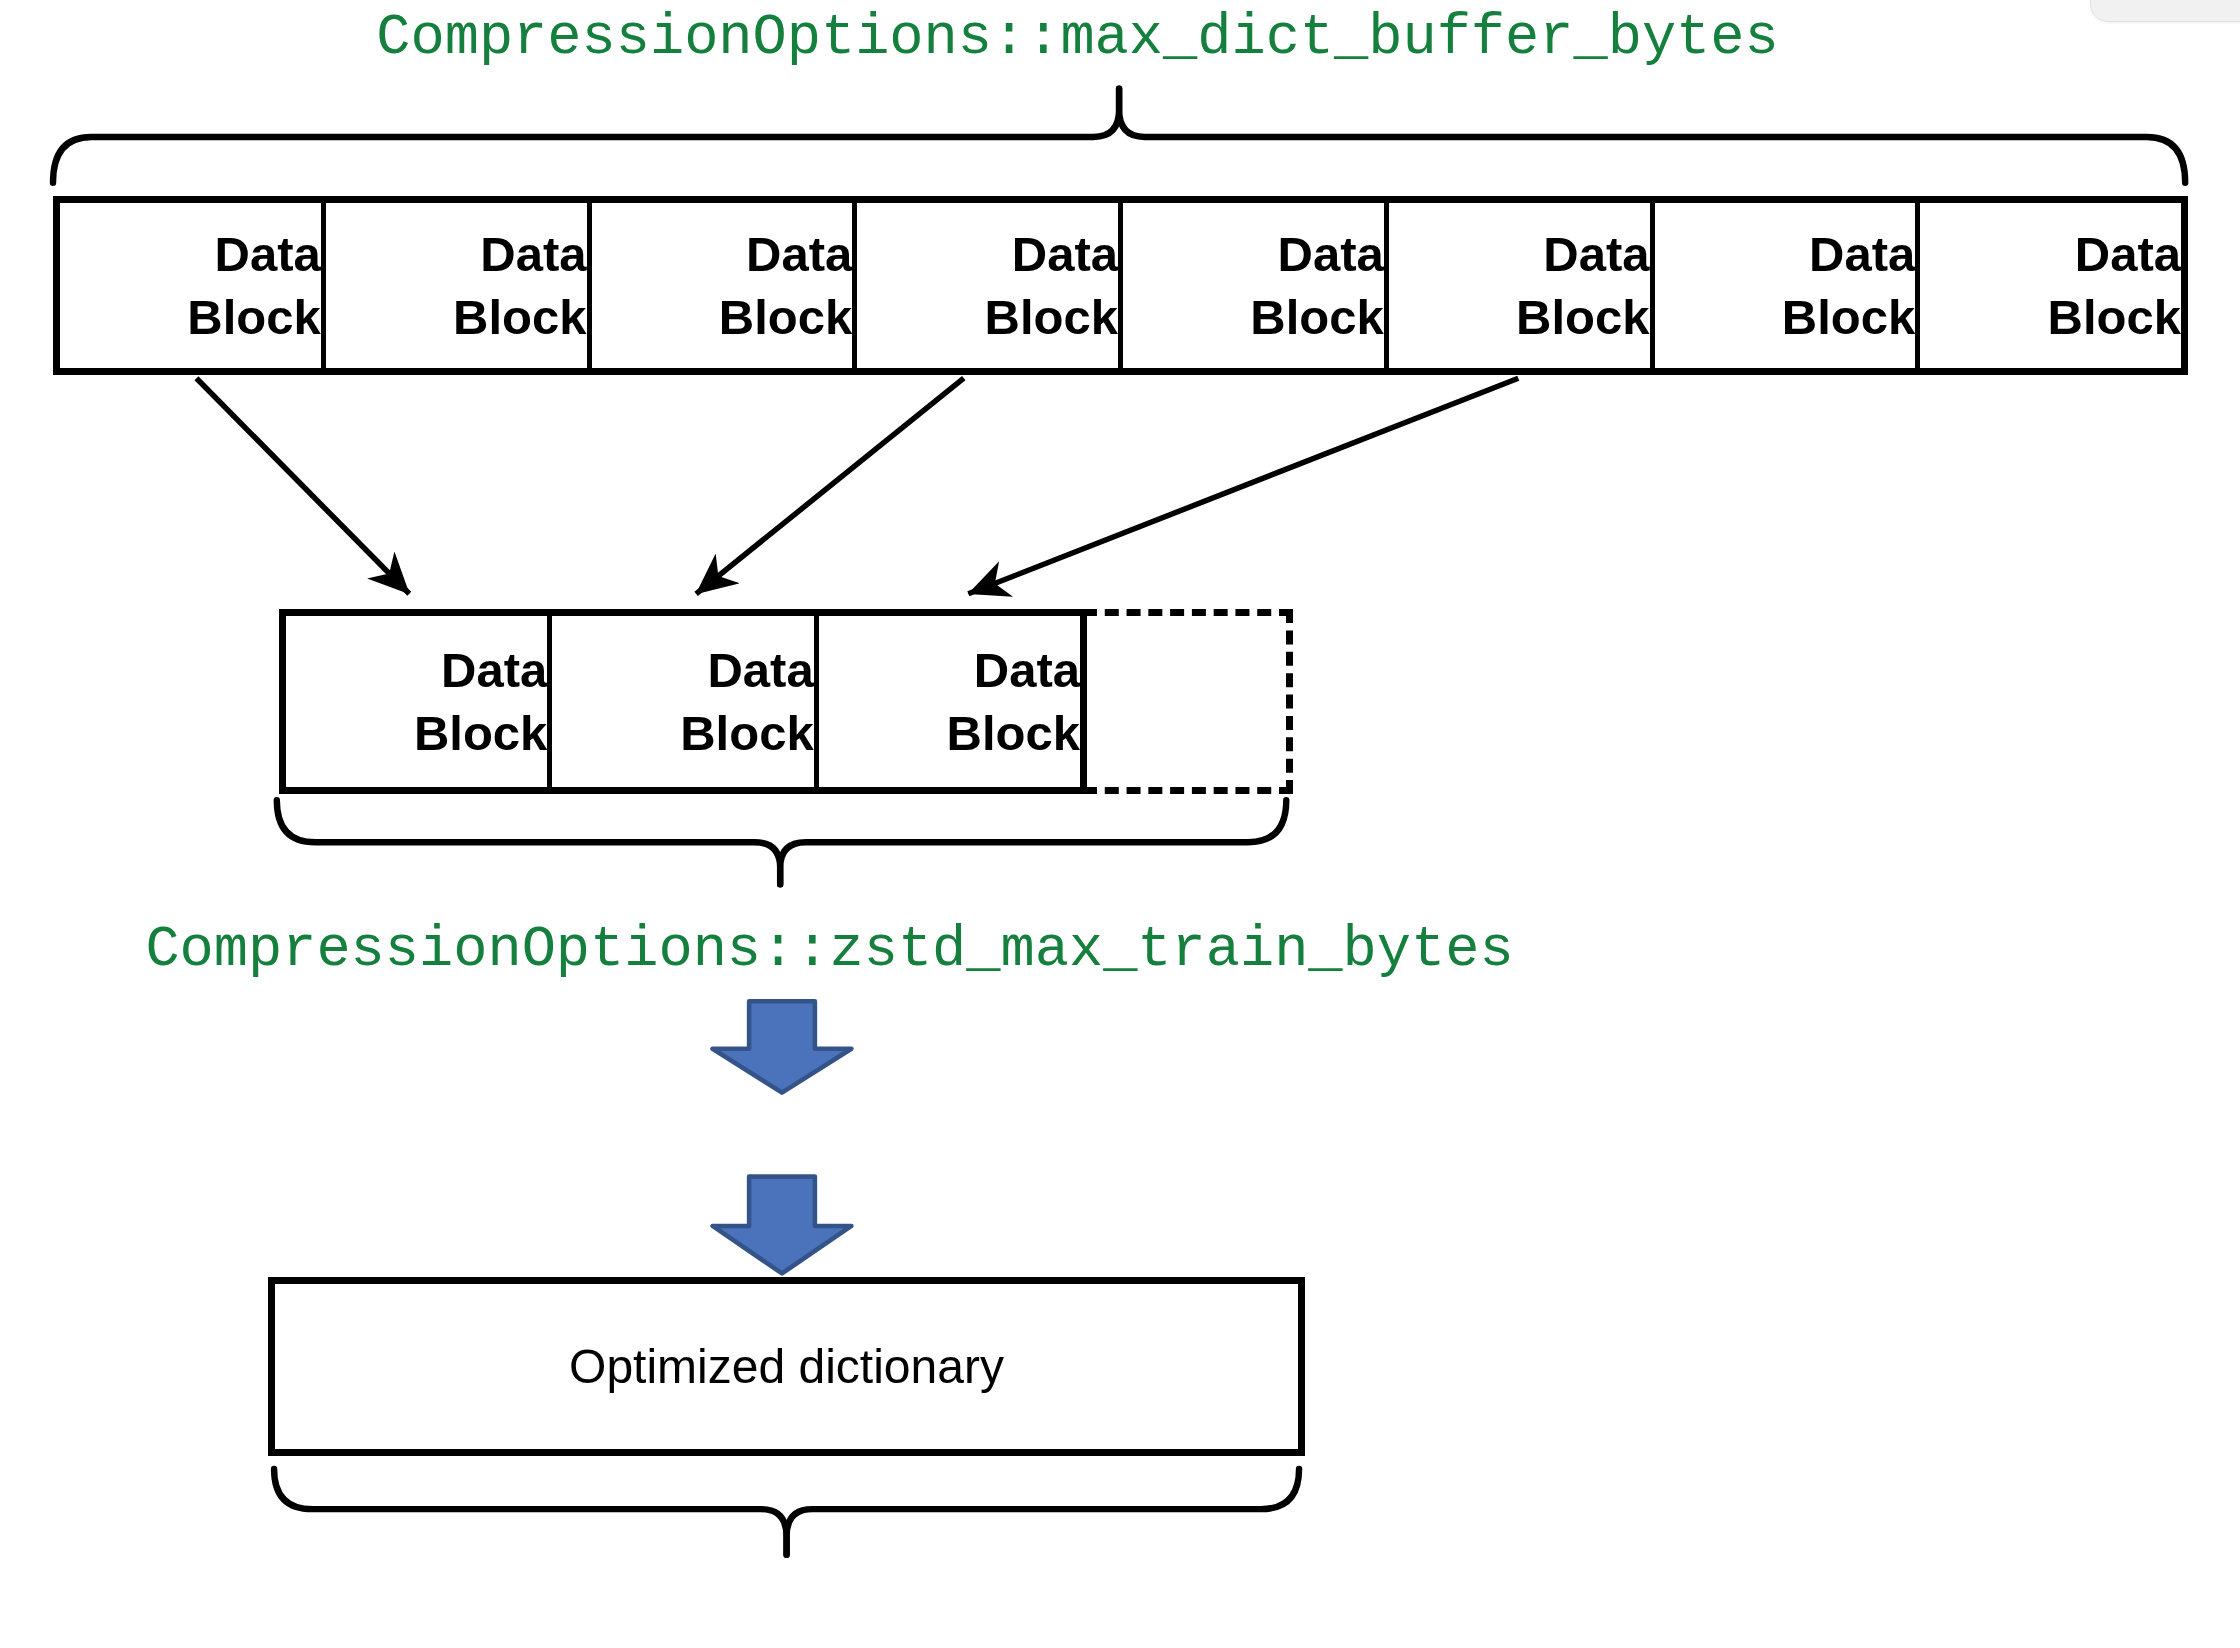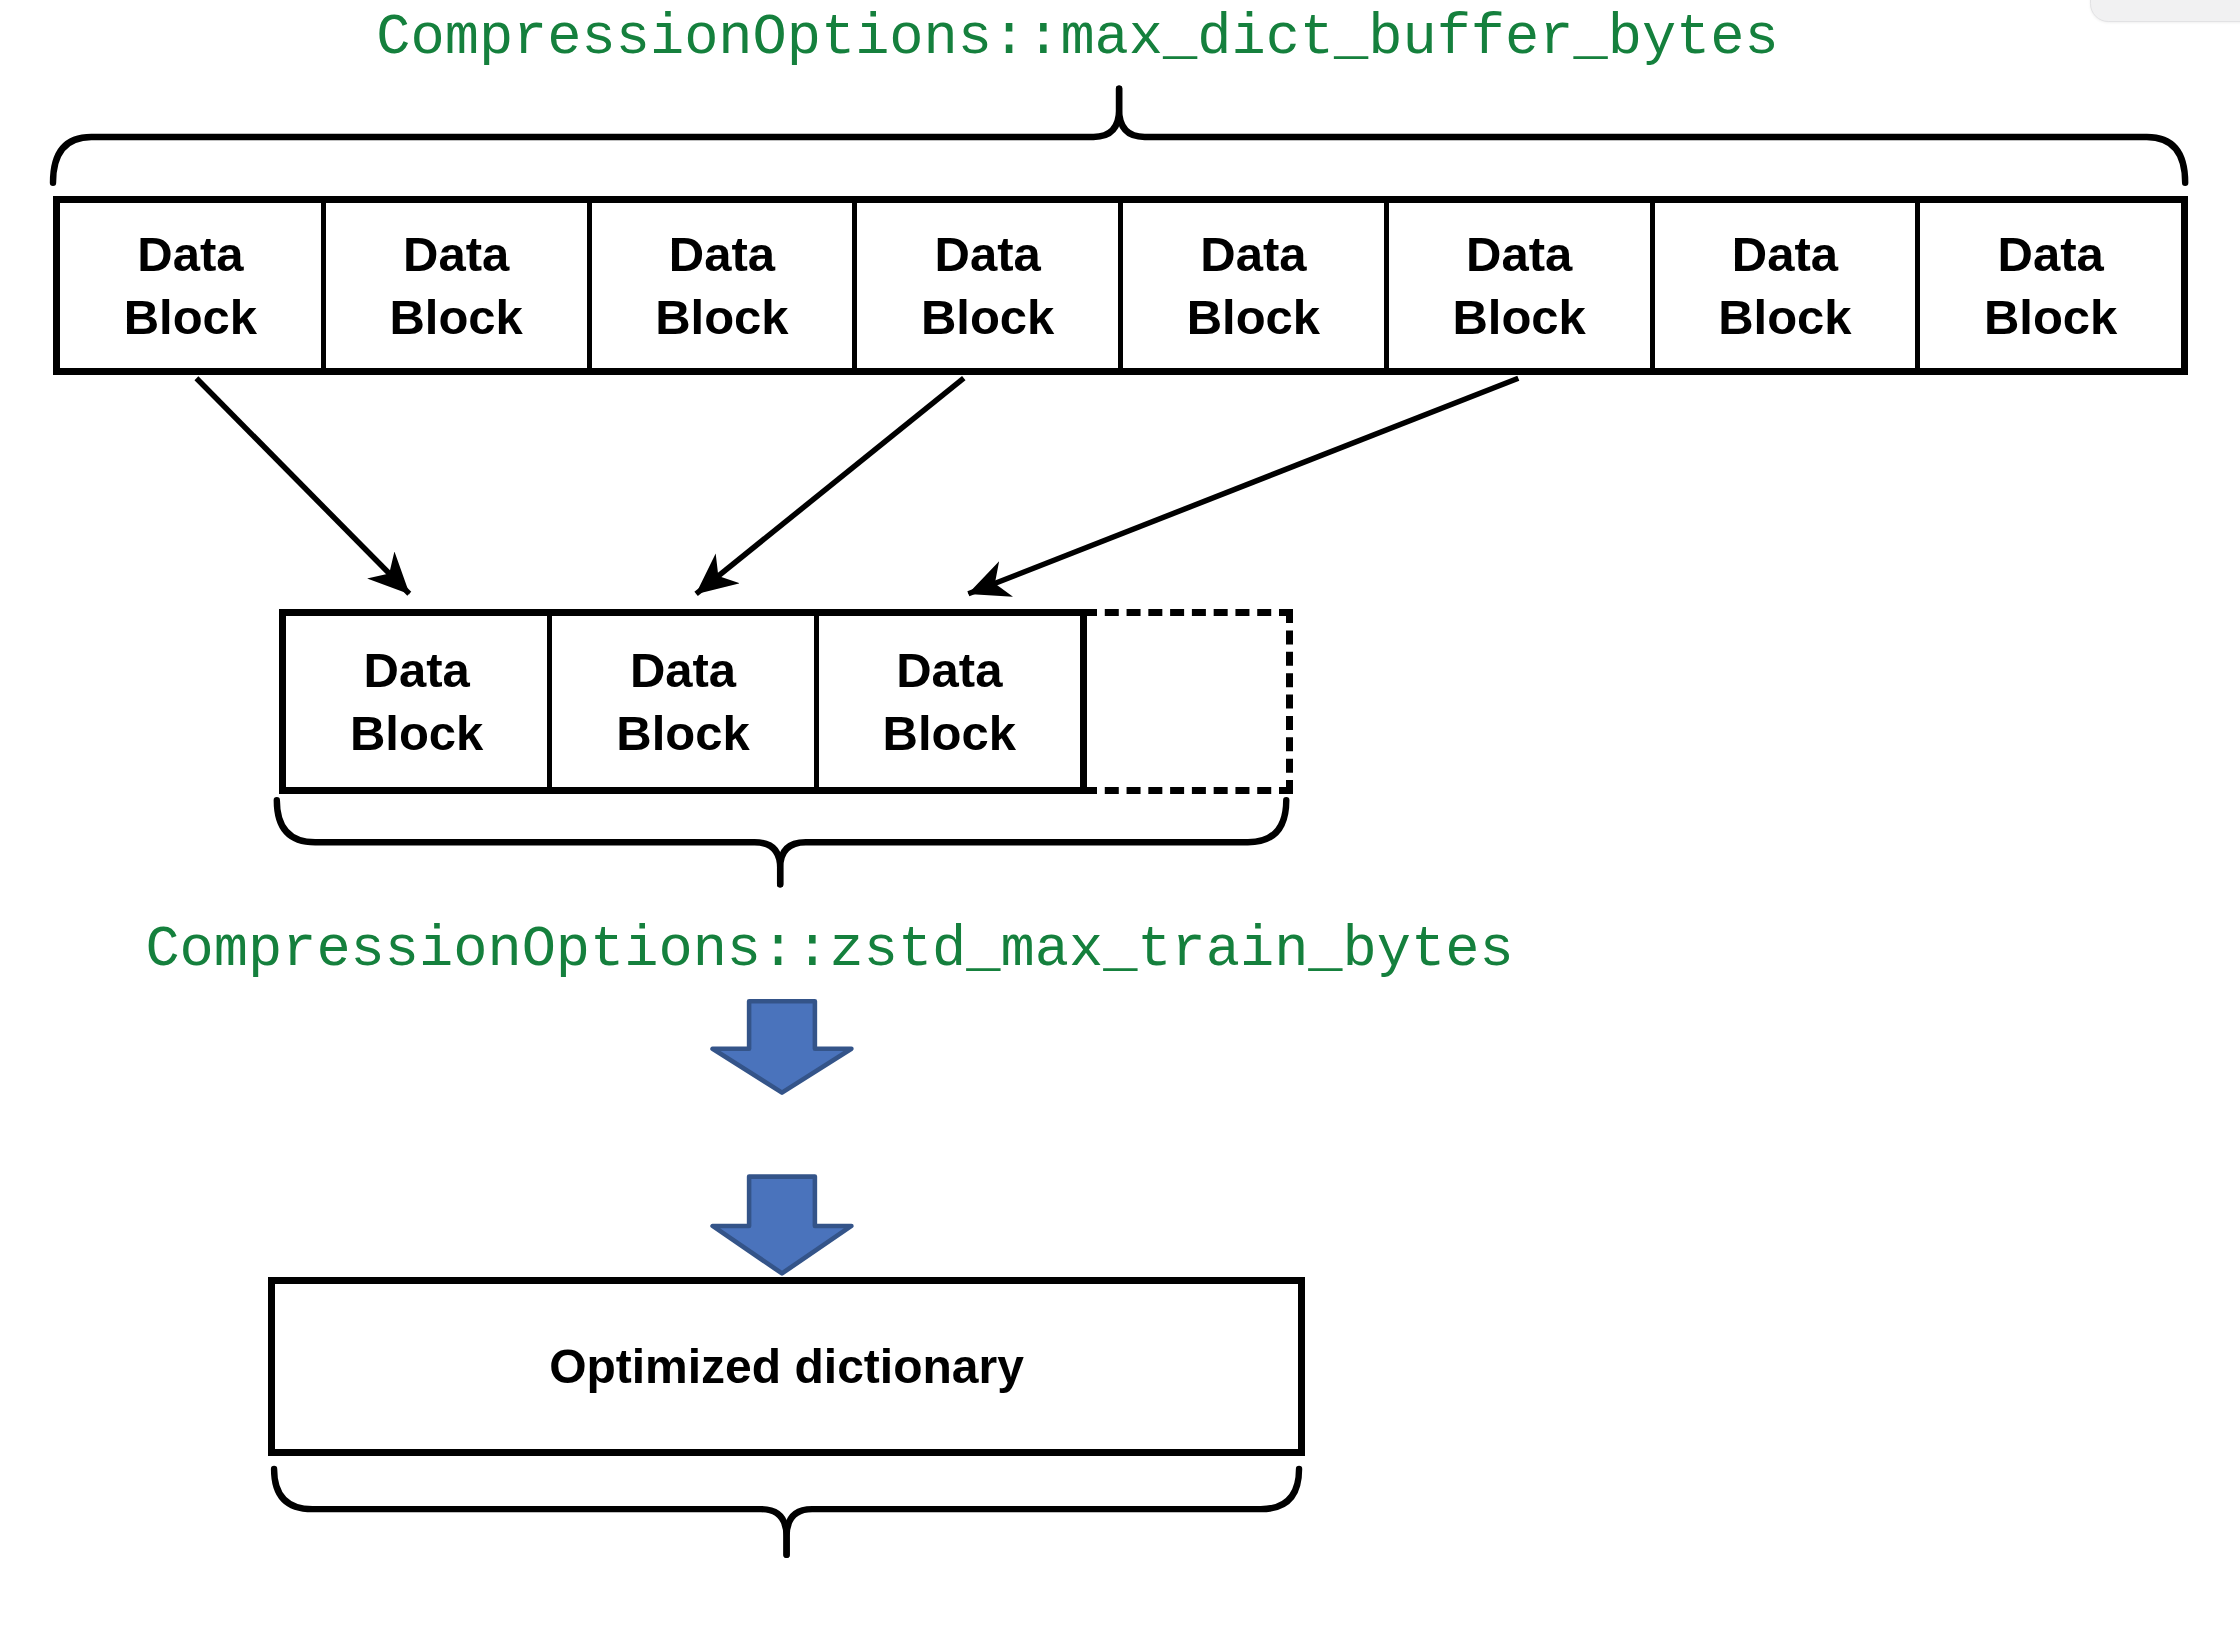--- a/index.html
+++ b/index.html
@@ -51,21 +51,21 @@
     border: 7.3px solid #000;
     background: #fff;
     box-sizing: border-box;
   }
   .row-top  { left: 53px;   top: 196px; width: 2135px; height: 179px; }
   .row-mid  { left: 279px;  top: 609px; width: 808px;  height: 185px; }
   .block-cell {
     flex: 1 1 0;
     display: flex;
     flex-direction: column;
-    align-items: center;
+    align-items: flex-end;
     justify-content: center;
     border-left: 5.5px solid #000;
     font-size: 49px;
     font-weight: 700;
     line-height: 1.28;
     text-align: center;
   }
   .block-cell:first-child { border-left: none; }
 
   .dashed-box {
@@ -87,21 +87,21 @@
     top: 1277px;
     width: 1037px;
     height: 179px;
     box-sizing: border-box;
     border: 7.3px solid #000;
     background: #fff;
     display: flex;
     align-items: center;
     justify-content: center;
     font-size: 48px;
-    font-weight: 700;
+    font-weight: 400;
   }
 
   
   .overlay-svg {
     position: absolute;
     left: 0; top: 0;
     width: 2240px;
     height: 1648px;
     pointer-events: none;
   }

